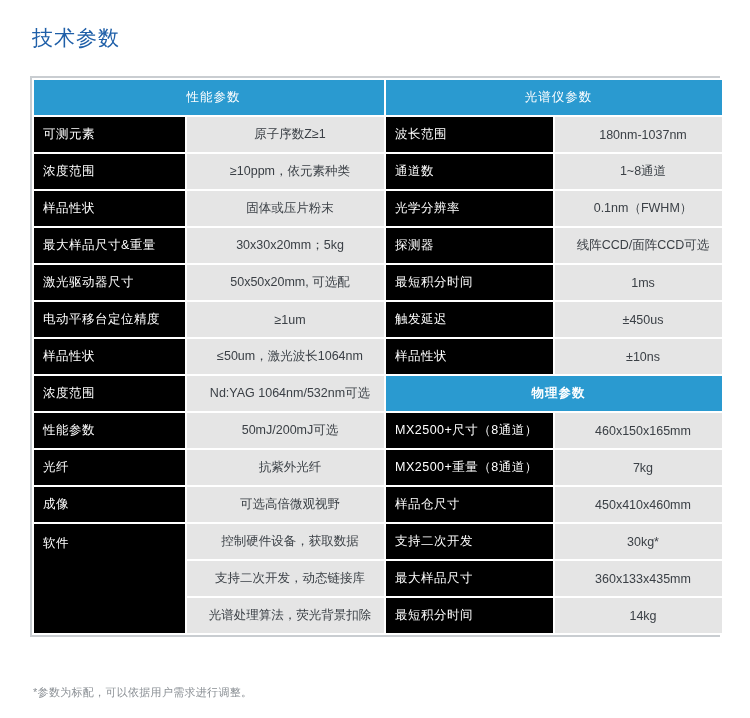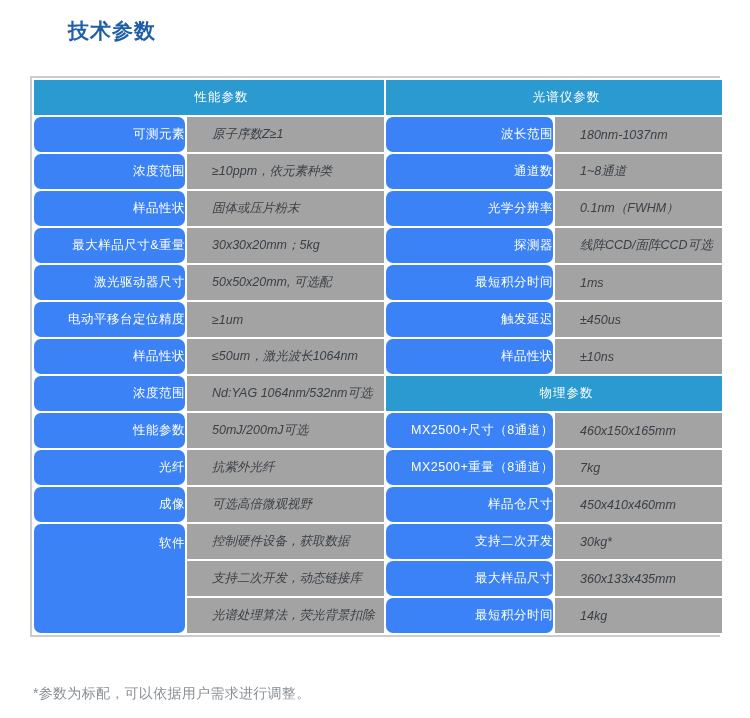--- a/index.html
+++ b/index.html
@@ -12,27 +12,26 @@
     height: 718px;
     background: #ffffff;
     font-family: "Liberation Sans", "DejaVu Sans", sans-serif;
     overflow: hidden;
     position: relative;
   }
 
   .page-title {
     position: absolute;
     left: 32px;
-    top: 3px;
+    top: 10px;
     font-size: 21px;
-    font-weight: bold;
+    font-weight: normal;
     color: #1f5fa8;
     letter-spacing: 1px;
     line-height: 28px;
-    margin-left: 36px;
   }
 
   .spec-table-wrap {
     position: absolute;
     left: 30px;
     top: 76px;
     width: 690px;
     border: 2px solid #c9cdd1;
     background: #ffffff;
     box-sizing: border-box;
@@ -40,21 +39,21 @@
 
   table.spec-table {
     border-collapse: separate;
     border-spacing: 2px;
     width: 100%;
     table-layout: fixed;
     background: #ffffff;
   }
 
   table.spec-table td {
-    padding: 0 0 0 25px;
+    padding: 0 0 0 9px;
     height: 35px;
     font-size: 12.5px;
     vertical-align: middle;
     box-sizing: border-box;
     overflow: hidden;
     white-space: nowrap;
   }
 
   
   col.c-label-l { width: 151px; }
@@ -72,45 +71,44 @@
     padding: 0;
     letter-spacing: 1px;
   }
   td.subhdr {
     background: #2a9ad0;
     color: #ffffff;
     text-align: center;
     font-size: 13px;
     letter-spacing: 1px;
     padding: 0;
+    font-weight: bold;
   }
   td.lbl {
-    background: #3b82f6;
+    background: #000000;
     color: #ffffff;
-    text-align: right;
+    text-align: left;
     padding: 0 4px;
     letter-spacing: 0.5px;
-    border-radius: 7px;
   }
   td.lbl.topalign {
     vertical-align: top;
     padding-top: 11px;
   }
   td.val {
-    background: #a3a3a3;
+    background: #e5e5e5;
     color: #3b4046;
-    text-align: left;
-    font-style: italic;
+    text-align: center;
   }
 
   .table-footnote {
     position: absolute;
     left: 33px;
     top: 685px;
-    font-size: 14px;
+    font-size: 11px;
     color: #8a8f94;
     letter-spacing: 0.3px;
   }
 </style>
 </head>
 <body>
 
 <h1 class="page-title">技术参数</h1>
 
 <div class="spec-table-wrap">

